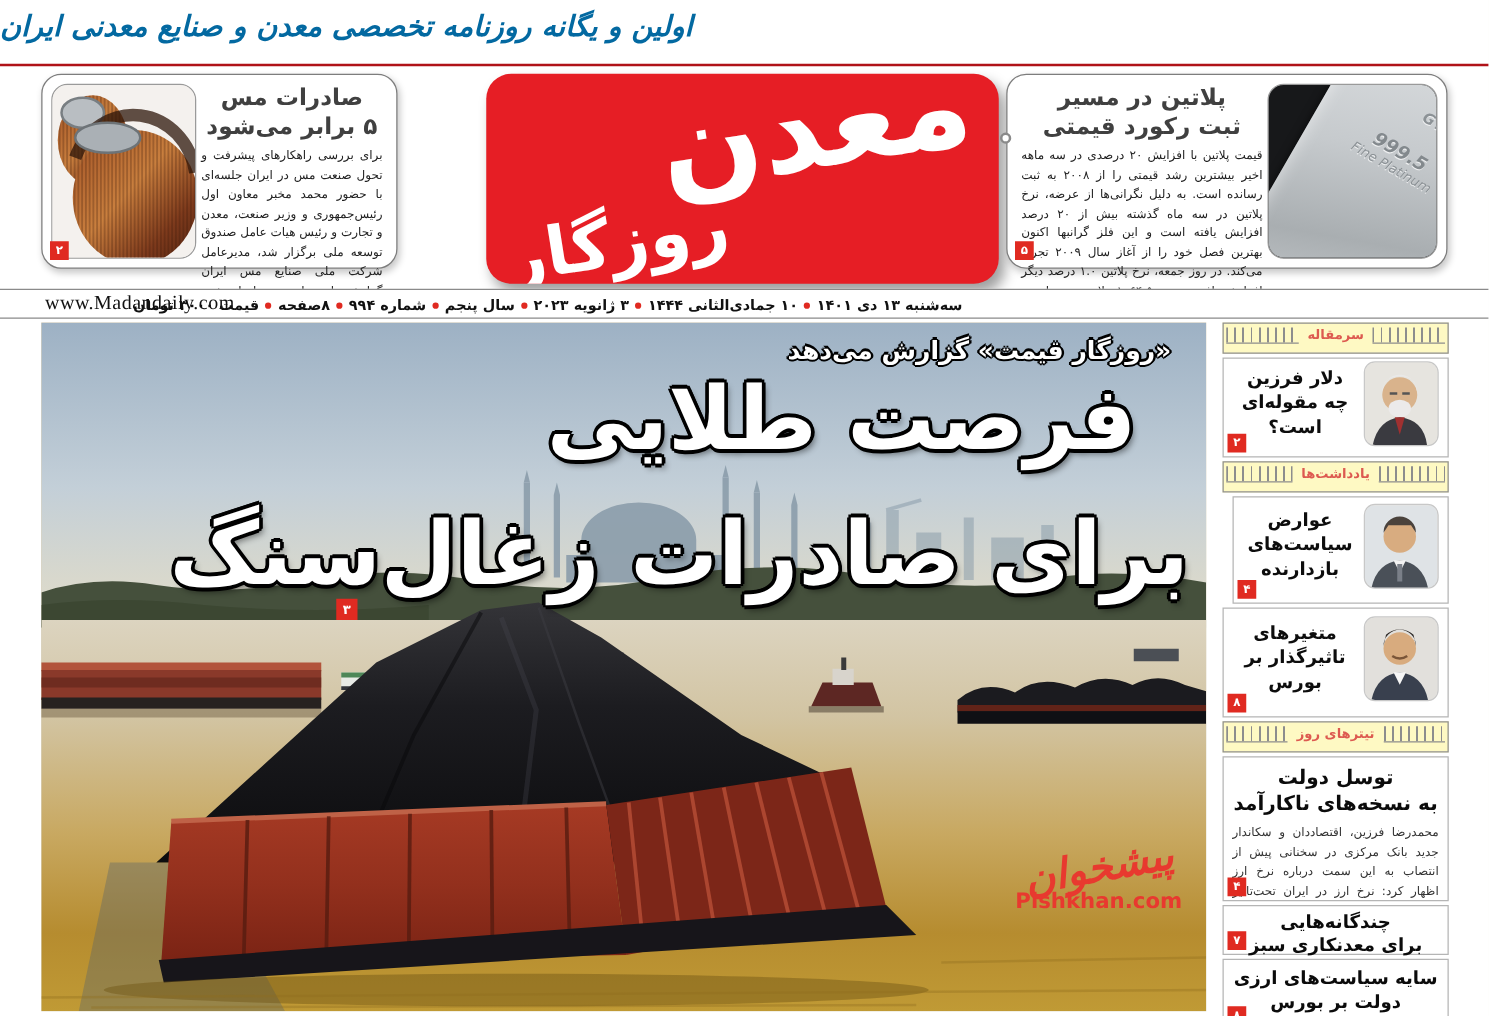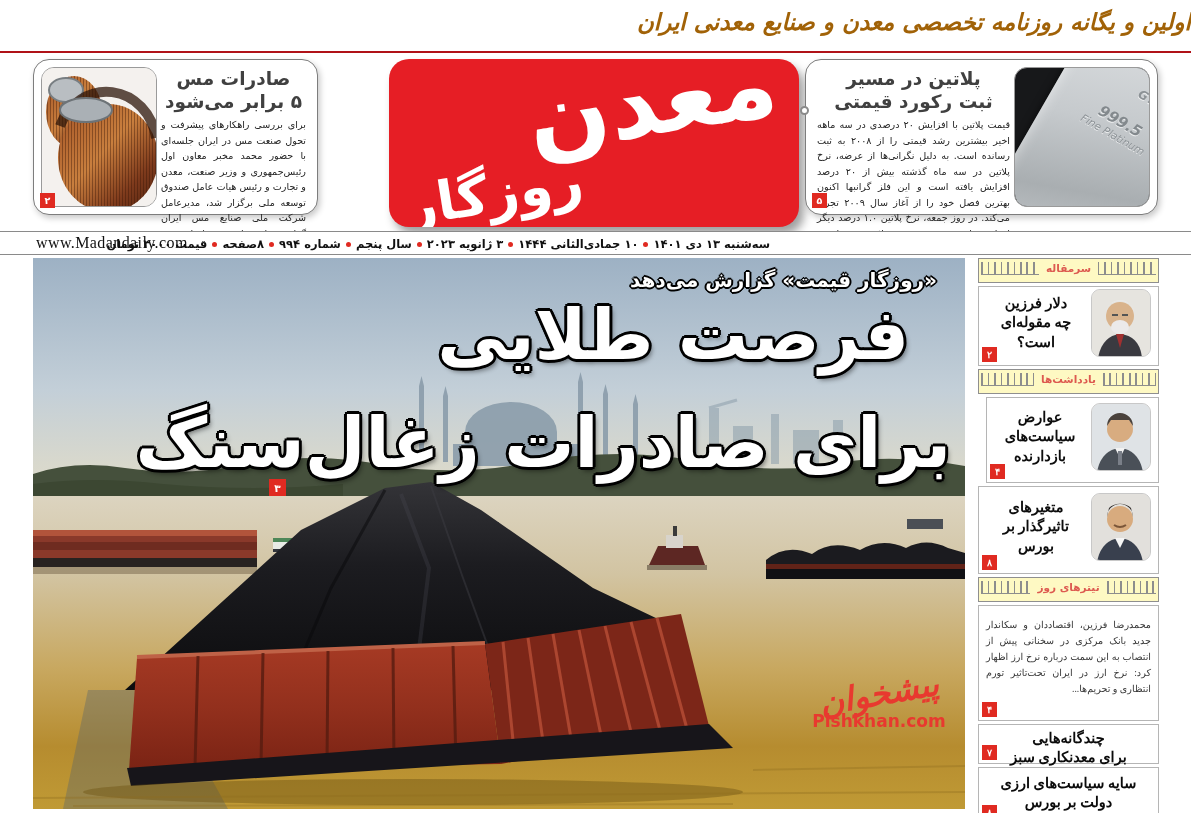--- a/index.html
+++ b/index.html
@@ -1,22 +1,22 @@
 <!DOCTYPE html>
 <html><head>
 <meta charset="utf-8">
 <style>
   * { margin:0; padding:0; box-sizing:border-box; }
   html,body { background:#fff; }
   body { font-family:"DejaVu Sans", sans-serif; }
   #page { position:relative; width:1191px; height:813px; background:#fff; overflow:hidden; }
 
   
-  .top-banner { position:absolute; top:9px; left:0; right:0; text-align:right;
-    font-size:23px; font-weight:bold; font-style:italic; color:#a16207; direction:rtl; }
+  .top-banner { position:absolute; top:9px; left:0; right:0; text-align:left;
+    font-size:23px; font-weight:bold; font-style:italic; color:#0369a1; direction:rtl; }
   .banner-rule { position:absolute; top:51px; left:0; right:0; height:2px; background:#b01218; }
 
   
   .hbox { position:absolute; border:1px solid #7d7d7d; border-radius:16px; background:#fff;
     box-shadow:2px 3px 6px rgba(0,0,0,.22); padding:7px; display:flex; }
   .box-copper { left:33px; top:59px; width:285px; height:156px; direction:rtl; }
   .box-platinum { left:805px; top:59px; width:353px; height:156px; direction:ltr; }
   .hbox .txtcol { flex:1; padding:0 4px; direction:rtl; }
   .hbox .h-title { font-size:18.5px; font-weight:bold; color:#404040; text-align:center;
     line-height:1.25; white-space:pre-line; }
@@ -81,21 +81,21 @@
   
   .sidebar { position:absolute; left:978px; top:258px; width:181px; }
   .sec-header { height:25px; border:1px solid #8f8f8f; background:#fef9c3; margin-bottom:3px;
     display:flex; align-items:flex-start; padding-top:3px; }
   .comb { flex:1; height:13px; margin:0 2px;
     background:repeating-linear-gradient(90deg,#8d8d8d 0 1.5px, transparent 1.5px 6.5px);
     border-bottom:1px solid #8d8d8d; }
   .sec-label { padding:0 5px; font-size:10.5px; font-weight:bold; color:#dd5a50;
     direction:rtl; white-space:nowrap; line-height:13px; }
   .card { position:relative; border:1px solid #b5b5b5; background:#fff; margin-bottom:3px;
-    padding:6px 7px 12px;font-family:Liberation Serif, serif; }
+    padding:6px 7px 12px; }
   .card.row { display:flex; direction:rtl; align-items:center; gap:5px; }
   .avatar { flex:none; width:60px; height:68px; border:1px solid #c8c8c8; border-radius:9px;
     overflow:hidden; background:#e8e6e2; }
   .card .s-title { flex:1; font-size:14.5px; font-weight:bold; color:#0d0d0d; text-align:center;
     line-height:1.35; white-space:pre-line; direction:rtl; }
   .card.center { text-align:center; }
   .card .b-title { font-size:16px; font-weight:bold; color:#0b0b0b; line-height:1.3;
     white-space:pre-line; direction:rtl; text-align:center; }
   .card .b-body { margin-top:5px; font-size:9.6px; line-height:1.66; color:#333;
     text-align:justify; direction:rtl; }
@@ -377,20 +377,22 @@
       <div class="page-badge">۸</div>
     </div>
 
     <div class="sec-header">
       <div class="comb"></div>
       <div class="sec-label">تیترهای روز</div>
       <div class="comb"></div>
     </div>
 
     <div class="card center c4">
+      <div class="b-title">توسل دولت
+به نسخه‌های ناکارآمد</div>
       <div class="b-body">محمدرضا فرزین، اقتصاددان و سکاندار جدید بانک مرکزی در سخنانی پیش از انتصاب به این سمت درباره نرخ ارز اظهار کرد: نرخ ارز در ایران تحت‌تاثیر تورم انتظاری و تحریم‌ها...</div>
       <div class="page-badge">۴</div>
     </div>
 
     <div class="card center c5">
       <div class="b-title">چندگانه‌هایی
 برای معدنکاری سبز</div>
       <div class="page-badge">۷</div>
     </div>
 

